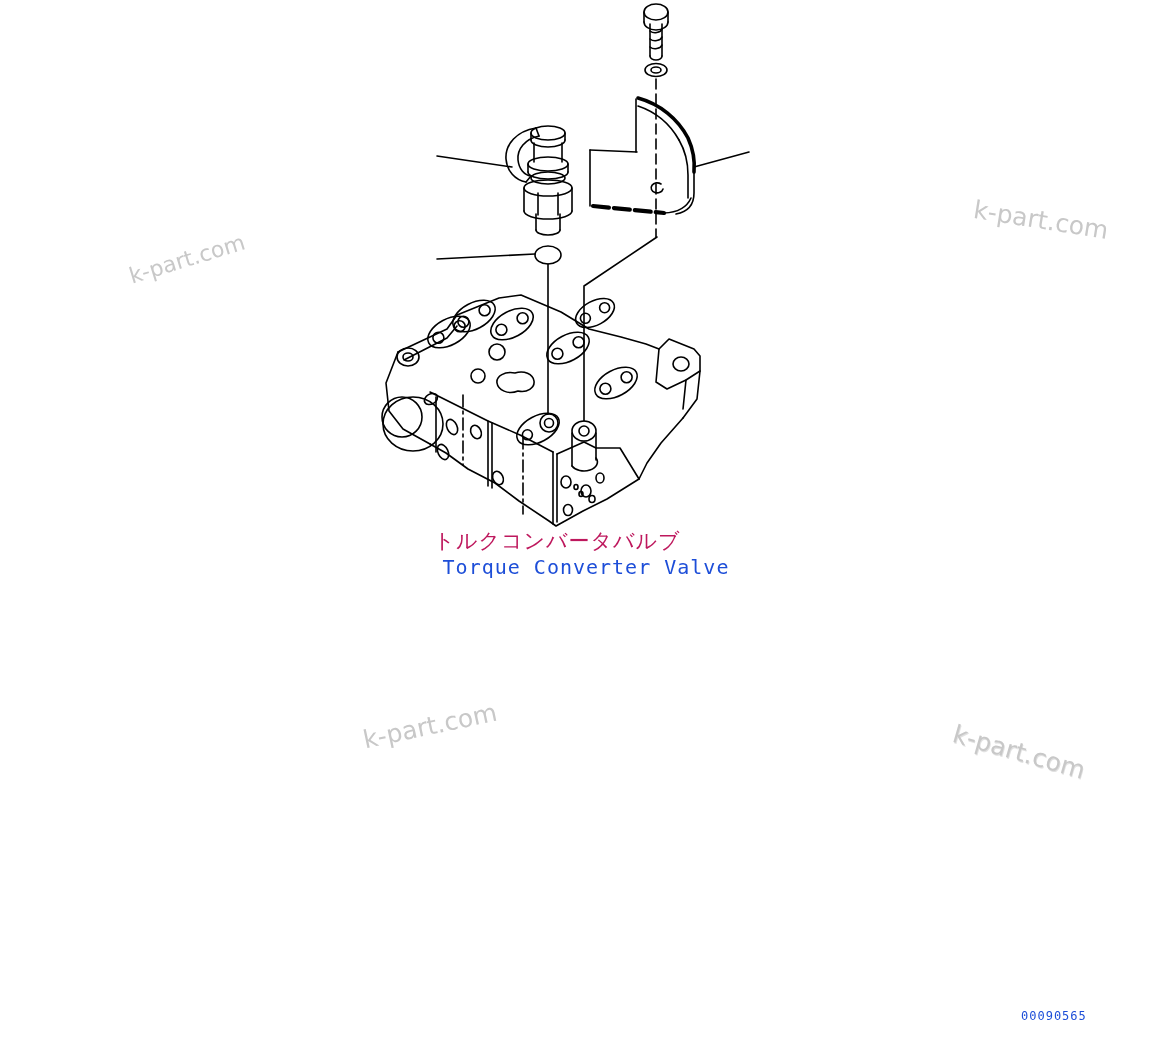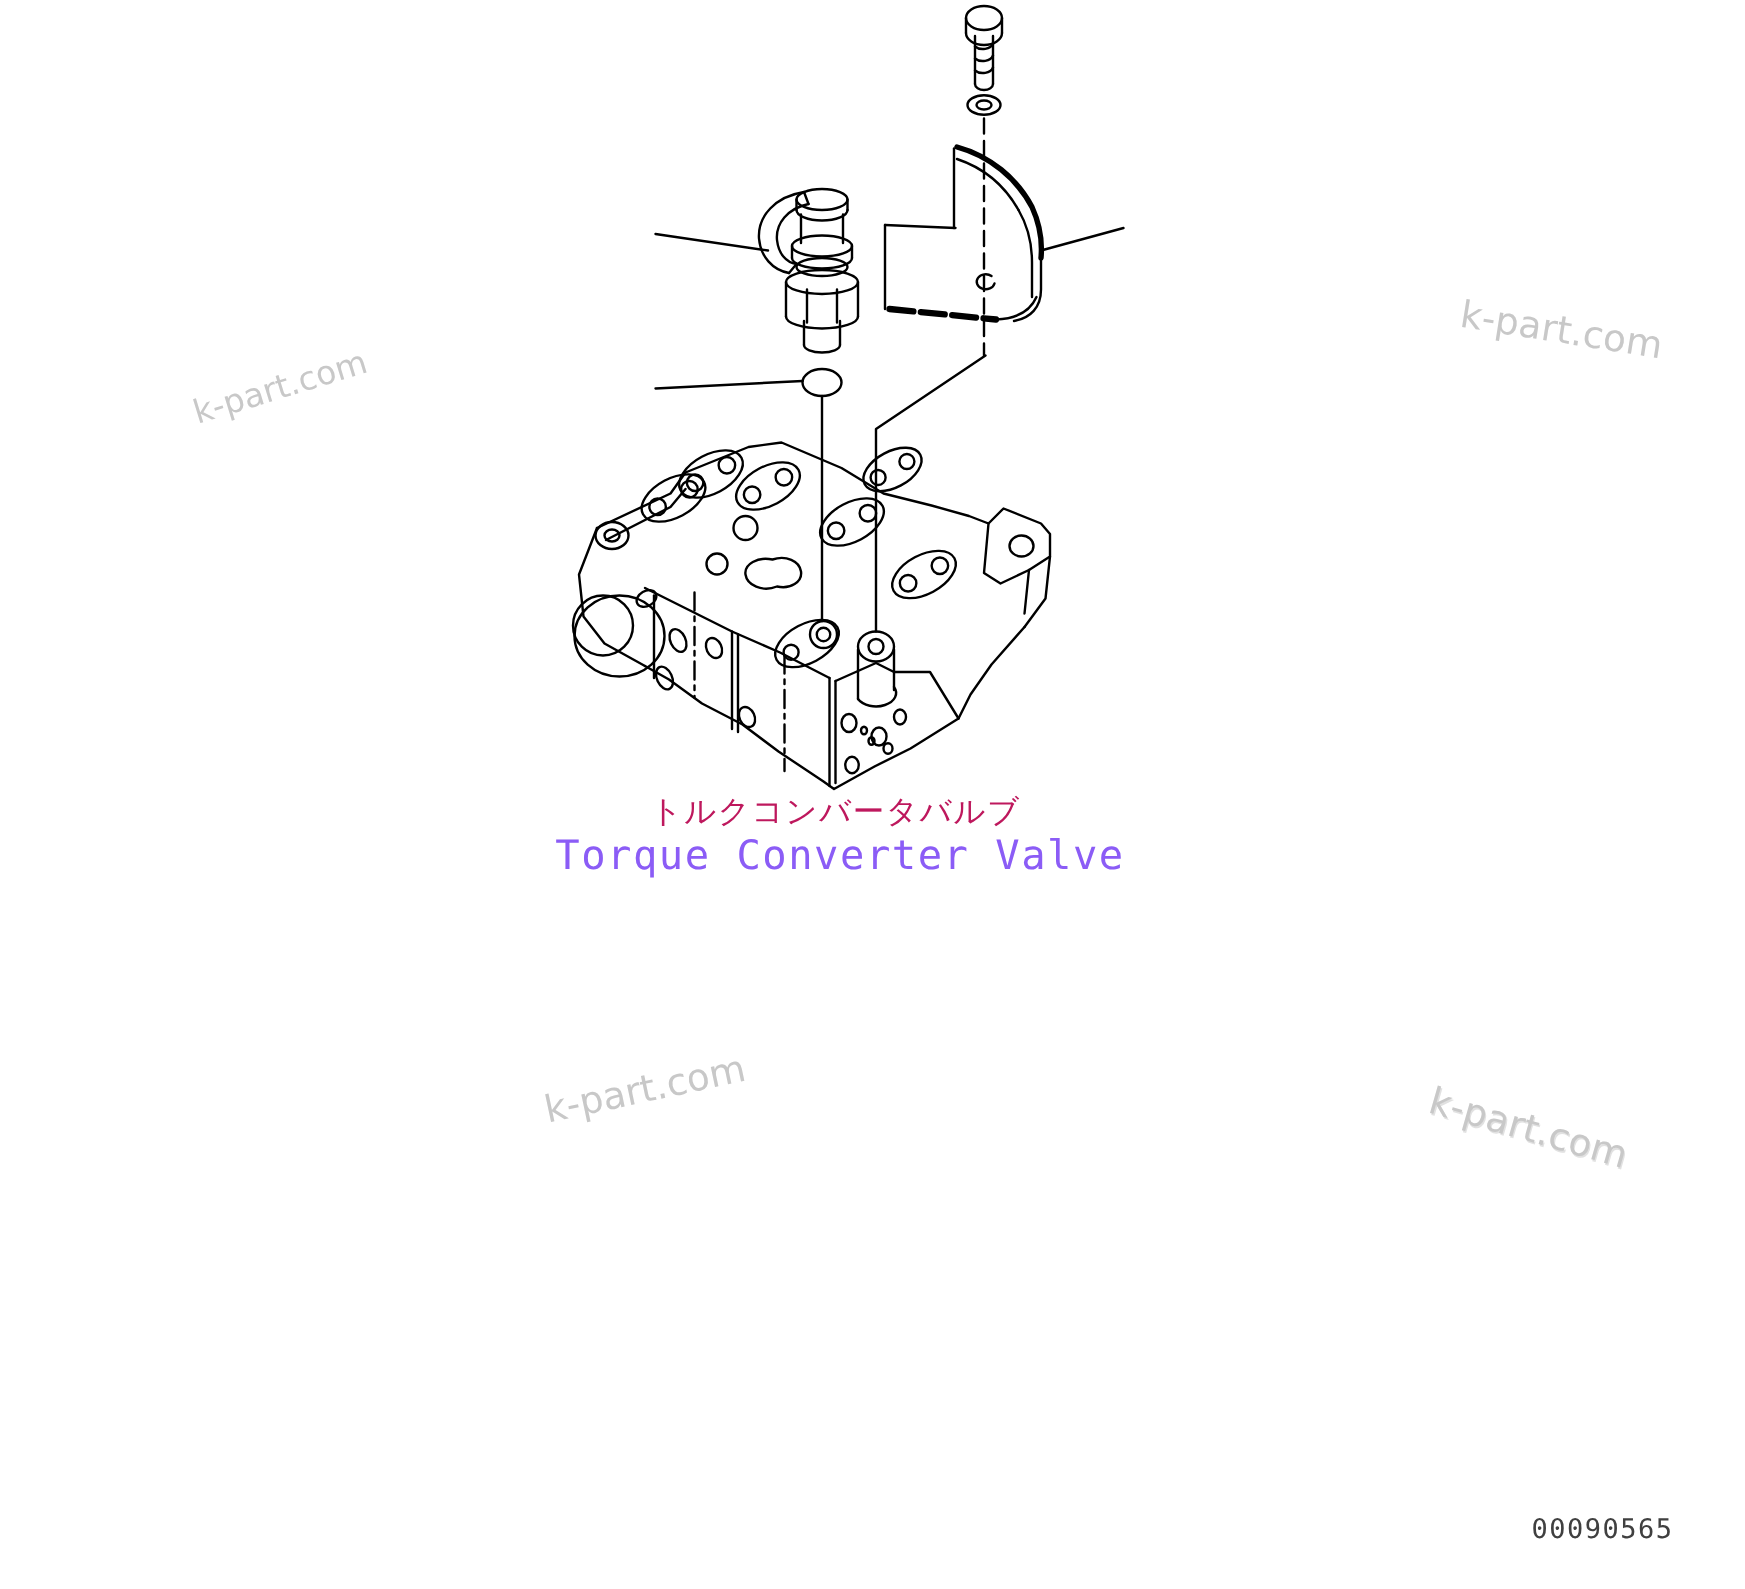--- a/index.html
+++ b/index.html
@@ -30,27 +30,27 @@
   .wm-ml { left:430px;  top:726px; font-size:25px; transform:translate(-50%,-50%) rotate(-12deg); }
   .wm-br { left:1019px; top:752px; font-size:25px; transform:translate(-50%,-50%) rotate(16deg);
            text-shadow:1px 1px 0 rgba(200,200,200,.55); }
 
   .caption-ja {
     position:absolute; left:557px; top:527px;
     transform:translateX(-50%);
     font-size:21px; color:#be185d; letter-spacing:1px; white-space:nowrap;
   }
   .caption-en {
-    position:absolute; left:560px; top:555px;
+    position:absolute; left:586px; top:555px;
     transform:translateX(-50%);
-    font-size:27px; color:#8b5cf6; letter-spacing:1px; white-space:nowrap;
+    font-size:20px; color:#1d4ed8; letter-spacing:1px; white-space:nowrap;
   }
   .doc-number {
     position:absolute; left:1021px; top:1009px;
-    font-size:18px; letter-spacing:1px; color:#404040; white-space:nowrap;
+    font-size:12px; letter-spacing:1px; color:#1d4ed8; white-space:nowrap;
   }
 </style>
 </head>
 <body>
 
 <div class="canvas">
 
   <svg class="drawing" width="1163" height="1059" viewBox="0 0 1163 1059">
     <g class="ln">
 

